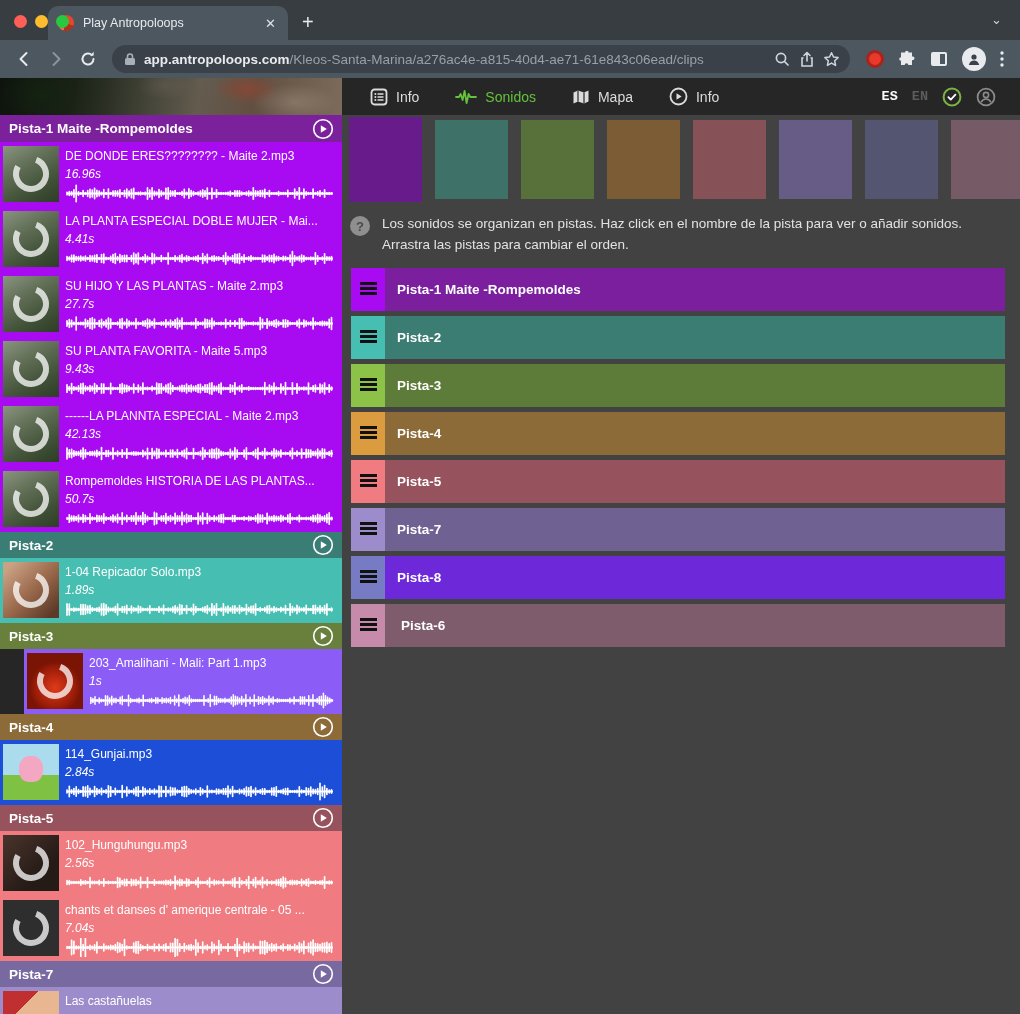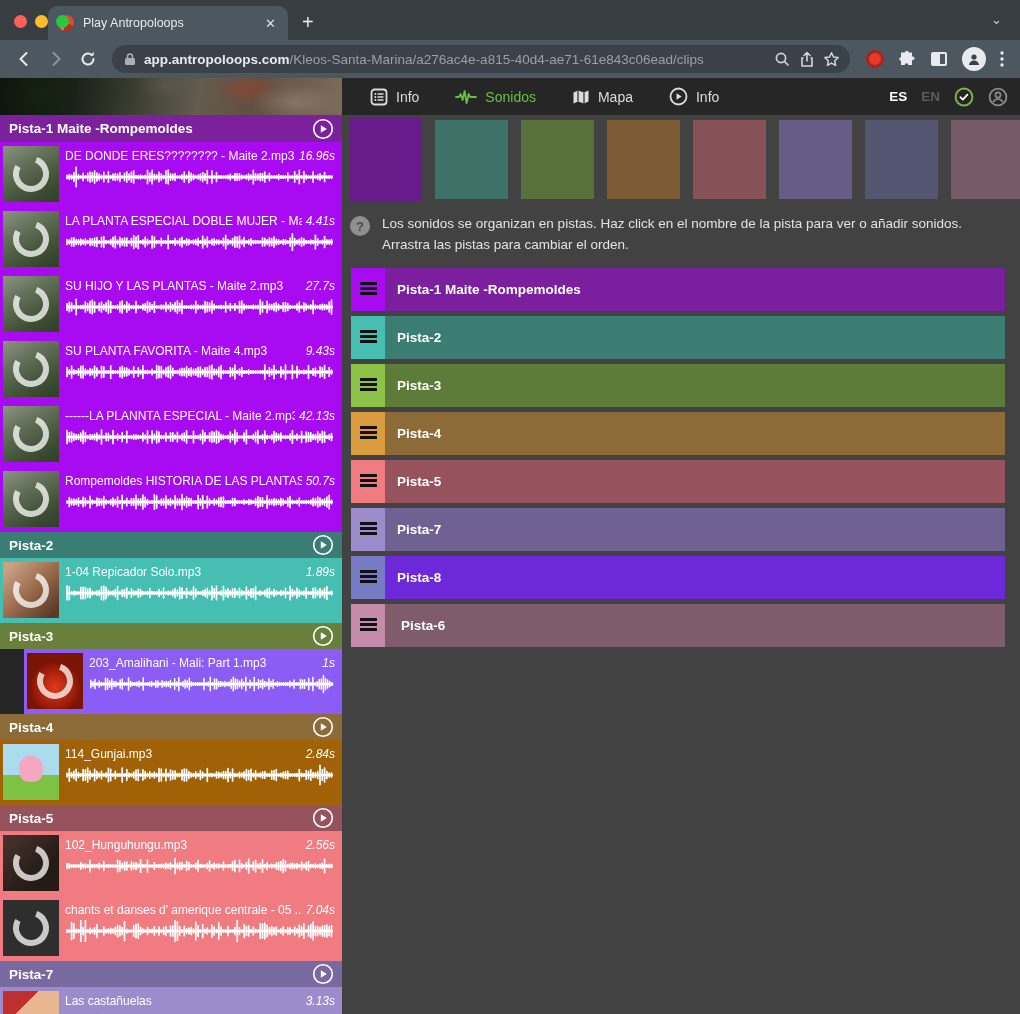--- a/index.html
+++ b/index.html
@@ -40,21 +40,21 @@
       radial-gradient(60px 26px at 86% 65%, rgba(186,168,148,.55), transparent 70%),
       radial-gradient(52px 34px at 12% 45%, rgba(36,66,32,.9), transparent 75%),
       radial-gradient(40px 20px at 48% 20%, rgba(150,140,120,.5), transparent 70%),
       linear-gradient(100deg,#1c291a 0%,#2d3a26 22%,#6b6a58 45%,#8a7f6d 58%,#7d6553 74%,#8d7a68 100%); }
   .hphoto::after { content:""; position:absolute; inset:0; background:linear-gradient(90deg,rgba(0,0,0,.5),rgba(0,0,0,.12)); }
   .crumb { position:absolute; z-index:2; left:8px; top:0; height:37px; display:flex; align-items:center; gap:8px;
     color:#fff; font-size:14.5px; font-weight:700; text-shadow:0 1px 2px rgba(0,0,0,.7); white-space:nowrap; }
   .appnav { display:flex; align-items:center; gap:8px; padding-left:14px; flex:1; }
   .nav-item { display:flex; align-items:center; gap:8px; color:#dcdcdc; font-size:14px; padding:0 14px; height:37px; }
   .nav-item.active { color:#64c23c; }
-  .hdr-right { display:flex; align-items:center; gap:14px; padding-right:12px; }
+  .hdr-right { display:flex; align-items:center; gap:14px; padding-right:24px;font-family:Liberation Mono, monospace; }
   .lang { font-size:13.5px; font-weight:700; }
   .lang.on { color:#fff; } .lang.off { color:#5c5c5c; }
 
   
   .content { display:flex; height:914px;justify-content:space-between; }
   aside { width:342px; flex:0 0 342px; overflow:hidden; background:#262626; }
   main { flex:1; background:#424242; overflow:hidden; padding:0 0 0 7px; }
 
   
   .side-sec-header { height:26px; display:flex; align-items:center; padding:0 8px 0 9px; }
@@ -64,21 +64,21 @@
   .thumb svg { position:absolute; inset:0; }
   .t-plants   { background:linear-gradient(150deg,#8a9480 0%,#5d6b52 40%,#3f5036 72%,#2e3d27 100%); }
   .t-man      { background:linear-gradient(135deg,#caa183 10%,#9c6b4e 50%,#5d3a28 90%); }
   .t-elmo     { background:radial-gradient(26px 26px at 50% 62%,#e03a1a 0%,#9c1d08 75%,#7a1404 100%),linear-gradient(#f5a13d,#c23415); }
   .t-peppa    { background:linear-gradient(180deg,#aadcee 0 55%,#7fc143 55% 100%); }
   .t-peppa::before { content:""; position:absolute; left:16px; top:12px; width:24px; height:26px; border-radius:45% 45% 40% 40%; background:#f4a7c3; }
   .t-darkface { background:linear-gradient(135deg,#4a342c,#241a16 70%); }
   .t-darkloop { background:#2e2e2e; }
   .t-santa    { background:linear-gradient(135deg,#c03030 0 32%,#e8b690 32% 70%,#7a4a35 100%); }
   .clip-main { flex:1; min-width:0; display:flex; flex-direction:column; padding-top:3px; }
-  .clip-row1 { display:flex; align-items:baseline; gap:4px; }
+  .clip-row1 { display:flex; align-items:baseline; gap:4px;flex-direction:column; }
   .clip-title { flex:1; color:#fff; font-size:12px; white-space:nowrap; overflow:hidden; }
   .clip-dur { color:#fff; font-size:12px; flex:0 0 auto;font-style:italic; }
   .clip-wave { width:100%; height:22px; margin-top:3px; }
 
   
   .swatches { display:flex; gap:13px; padding-top:2px; align-items:flex-start; }
   .swatch { width:73px; height:79px; flex:0 0 73px; margin-top:3px; }
   .swatch.selected { height:85px; margin-top:0; }
   .help { display:flex; gap:12px; align-items:flex-start; margin:12px 14px 12px 1px; }
   .help-q { width:20px; height:20px; flex:0 0 20px; border-radius:50%; background:#8f8f8f; color:#4a4a4a;
@@ -301,21 +301,21 @@
           </div>
         </div>
         <div class="clip" style="background: rgb(168, 11, 242);">
           <div class="thumb t-plants">
             <svg viewBox="0 0 56 56">
               <circle cx="28" cy="28" r="15" fill="none" stroke="rgba(255,255,255,.75)" stroke-width="6" stroke-dasharray="73 22" transform="rotate(-70 28 28)"></circle>
             </svg>
           </div>
           <div class="clip-main">
             <div class="clip-row1">
-              <span class="clip-title">SU PLANTA FAVORITA - Maite 4.mp3</span>
+              <span class="clip-title">SU PLANTA FAVORITA - Maite 5.mp3</span>
               <span class="clip-dur">9.43s</span>
             </div>
             <svg class="clip-wave" viewBox="0 0 270 22" preserveAspectRatio="none">
               <path d="M2,11H268" stroke="#fff" stroke-width="2.4"></path>
               <path d="M2.0,6.5V15.5M4.3,8.8V13.2M6.6,5.2V16.8M8.9,8.9V13.1M11.2,9.6V12.4M13.5,7.9V14.1M15.8,5.4V16.6M18.1,4.9V17.1M20.4,8.2V13.8M22.7,9.3V12.7M25.0,7.6V14.4M27.3,8.4V13.6M29.6,5.3V16.7M31.9,7.2V14.8M34.2,9.8V12.2M36.5,5.4V16.6M38.8,5.9V16.1M41.1,9.9V12.1M43.4,9.8V12.2M45.7,4.8V17.2M48.0,9.5V12.5M50.3,10.0V12.0M52.6,9.7V12.3M54.9,6.3V15.7M57.2,5.3V16.7M59.5,6.9V15.1M61.8,7.2V14.8M64.1,8.3V13.7M66.4,9.7V12.3M68.7,5.9V16.1M71.0,9.9V12.1M73.3,6.8V15.2M75.6,9.1V12.9M77.9,4.7V17.3M80.2,9.7V12.3M82.5,9.4V12.6M84.8,10.0V12.0M87.1,8.3V13.7M89.4,9.9V12.1M91.7,4.7V17.3M94.0,5.4V16.6M96.3,5.6V16.4M98.6,9.1V12.9M100.9,6.9V15.1M103.2,5.9V16.1M105.5,4.7V17.3M107.8,7.4V14.6M110.1,9.8V12.2M112.4,9.5V12.5M114.7,8.0V14.0M117.0,7.3V14.7M119.3,7.5V14.5M121.6,5.9V16.1M123.9,7.8V14.2M126.2,6.9V15.1M128.5,8.3V13.7M130.8,7.8V14.2M133.1,6.3V15.7M135.4,6.2V15.8M137.7,8.6V13.4M140.0,6.6V15.4M142.3,6.5V15.5M144.6,5.0V17.0M146.9,4.2V17.8M149.2,8.2V13.8M151.5,8.5V13.5M153.8,6.4V15.6M156.1,4.6V17.4M158.4,9.4V12.6M160.7,9.9V12.1M163.0,9.8V12.2M165.3,6.5V15.5M167.6,7.4V14.6M169.9,4.2V17.8M172.2,9.5V12.5M174.5,8.1V13.9M176.8,6.6V15.4M179.1,9.8V12.2M181.4,9.8V12.2M183.7,8.9V13.1M186.0,9.8V12.2M188.3,9.9V12.1M190.6,9.9V12.1M192.9,10.0V12.0M195.2,9.9V12.1M197.5,9.5V12.5M199.8,4.1V17.9M202.1,9.6V12.4M204.4,6.8V15.2M206.7,8.3V13.7M209.0,4.6V17.4M211.3,9.2V12.8M213.6,10.0V12.0M215.9,5.9V16.1M218.2,9.0V13.0M220.5,4.1V17.9M222.8,9.9V12.1M225.1,10.0V12.0M227.4,4.4V17.6M229.7,10.0V12.0M232.0,5.6V16.4M234.3,9.1V12.9M236.6,9.8V12.2M238.9,9.2V12.8M241.2,9.6V12.4M243.5,4.7V17.3M245.8,9.8V12.2M248.1,7.8V14.2M250.4,7.0V15.0M252.7,9.9V12.1M255.0,5.8V16.2M257.3,6.9V15.1M259.6,4.7V17.3M261.9,9.8V12.2M264.2,6.7V15.3M266.5,9.1V12.9" stroke="#fff" stroke-width="1.7" stroke-linecap="round"></path>
             </svg>
           </div>
         </div>
         <div class="clip" style="background: rgb(168, 11, 242);">
           <div class="thumb t-plants">
@@ -411,21 +411,21 @@
       <section>
         <div class="side-sec-header" style="background: rgb(140, 107, 57);">
           <span class="sname">Pista-4</span>
           <span style="display: flex;">
             <svg width="22" height="22" viewBox="0 0 22 22">
               <circle cx="11" cy="11" r="9.3" fill="none" stroke="#fff" stroke-width="1.6"></circle>
               <path d="M8.8 7.3v7.4l6-3.7z" fill="#fff"></path>
             </svg>
           </span>
         </div>
-        <div class="clip" style="background: #a16207;">
+        <div class="clip" style="background: #1d4ed8;">
           <div class="thumb t-peppa"></div>
           <div class="clip-main">
             <div class="clip-row1">
               <span class="clip-title">114_Gunjai.mp3</span>
               <span class="clip-dur">2.84s</span>
             </div>
             <svg class="clip-wave" viewBox="0 0 270 22" preserveAspectRatio="none">
               <path d="M2,11H268" stroke="#fff" stroke-width="2.4"></path>
               <path d="M2.0,9.3V12.7M4.3,4.8V17.2M6.6,8.9V13.1M8.9,7.4V14.6M11.2,5.4V16.6M13.5,8.7V13.3M15.8,9.9V12.1M18.1,5.5V16.5M20.4,5.9V16.1M22.7,4.2V17.8M25.0,7.2V14.8M27.3,9.6V12.4M29.6,5.3V16.7M31.9,7.4V14.6M34.2,9.0V13.0M36.5,7.3V14.7M38.8,9.9V12.1M41.1,8.9V13.1M43.4,4.4V17.6M45.7,5.4V16.6M48.0,9.9V12.1M50.3,7.3V14.7M52.6,9.7V12.3M54.9,9.8V12.2M57.2,4.0V18.0M59.5,9.8V12.2M61.8,5.7V16.3M64.1,9.1V12.9M66.4,9.7V12.3M68.7,8.0V14.0M71.0,6.0V16.0M73.3,5.6V16.4M75.6,9.9V12.1M77.9,5.9V16.1M80.2,7.5V14.5M82.5,9.6V12.4M84.8,7.9V14.1M87.1,9.5V12.5M89.4,8.2V13.8M91.7,9.5V12.5M94.0,4.6V17.4M96.3,5.2V16.8M98.6,9.7V12.3M100.9,5.3V16.7M103.2,9.4V12.6M105.5,6.1V15.9M107.8,7.0V15.0M110.1,7.0V15.0M112.4,9.3V12.7M114.7,9.7V12.3M117.0,6.2V15.8M119.3,5.1V16.9M121.6,5.3V16.7M123.9,7.7V14.3M126.2,9.0V13.0M128.5,9.6V12.4M130.8,8.0V14.0M133.1,9.7V12.3M135.4,6.7V15.3M137.7,8.4V13.6M140.0,10.0V12.0M142.3,4.7V17.3M144.6,9.6V12.4M146.9,9.6V12.4M149.2,10.0V12.0M151.5,8.1V13.9M153.8,8.4V13.6M156.1,9.2V12.8M158.4,7.7V14.3M160.7,7.6V14.4M163.0,4.6V17.4M165.3,8.5V13.5M167.6,5.1V16.9M169.9,9.6V12.4M172.2,9.9V12.1M174.5,8.4V13.6M176.8,9.2V12.8M179.1,7.9V14.1M181.4,5.7V16.3M183.7,6.5V15.5M186.0,5.3V16.7M188.3,9.3V12.7M190.6,6.9V15.1M192.9,9.7V12.3M195.2,9.0V13.0M197.5,7.9V14.1M199.8,7.7V14.3M202.1,9.7V12.3M204.4,9.7V12.3M206.7,6.9V15.1M209.0,6.7V15.3M211.3,5.6V16.4M213.6,9.9V12.1M215.9,9.4V12.6M218.2,8.3V13.7M220.5,7.6V14.4M222.8,7.3V14.7M225.1,9.8V12.2M227.4,10.0V12.0M229.7,9.8V12.2M232.0,9.6V12.4M234.3,5.5V16.5M236.6,9.3V12.7M238.9,9.8V12.2M241.2,6.7V15.3M243.5,7.4V14.6M245.8,5.8V16.2M248.1,8.5V13.5M250.4,8.8V13.2M252.7,7.6V14.4M255.0,1.4V20.6M257.3,5.7V16.3M259.6,4.0V18.0M261.9,7.6V14.4M264.2,9.2V12.8M266.5,9.0V13.0" stroke="#fff" stroke-width="1.7" stroke-linecap="round"></path>
             </svg>

